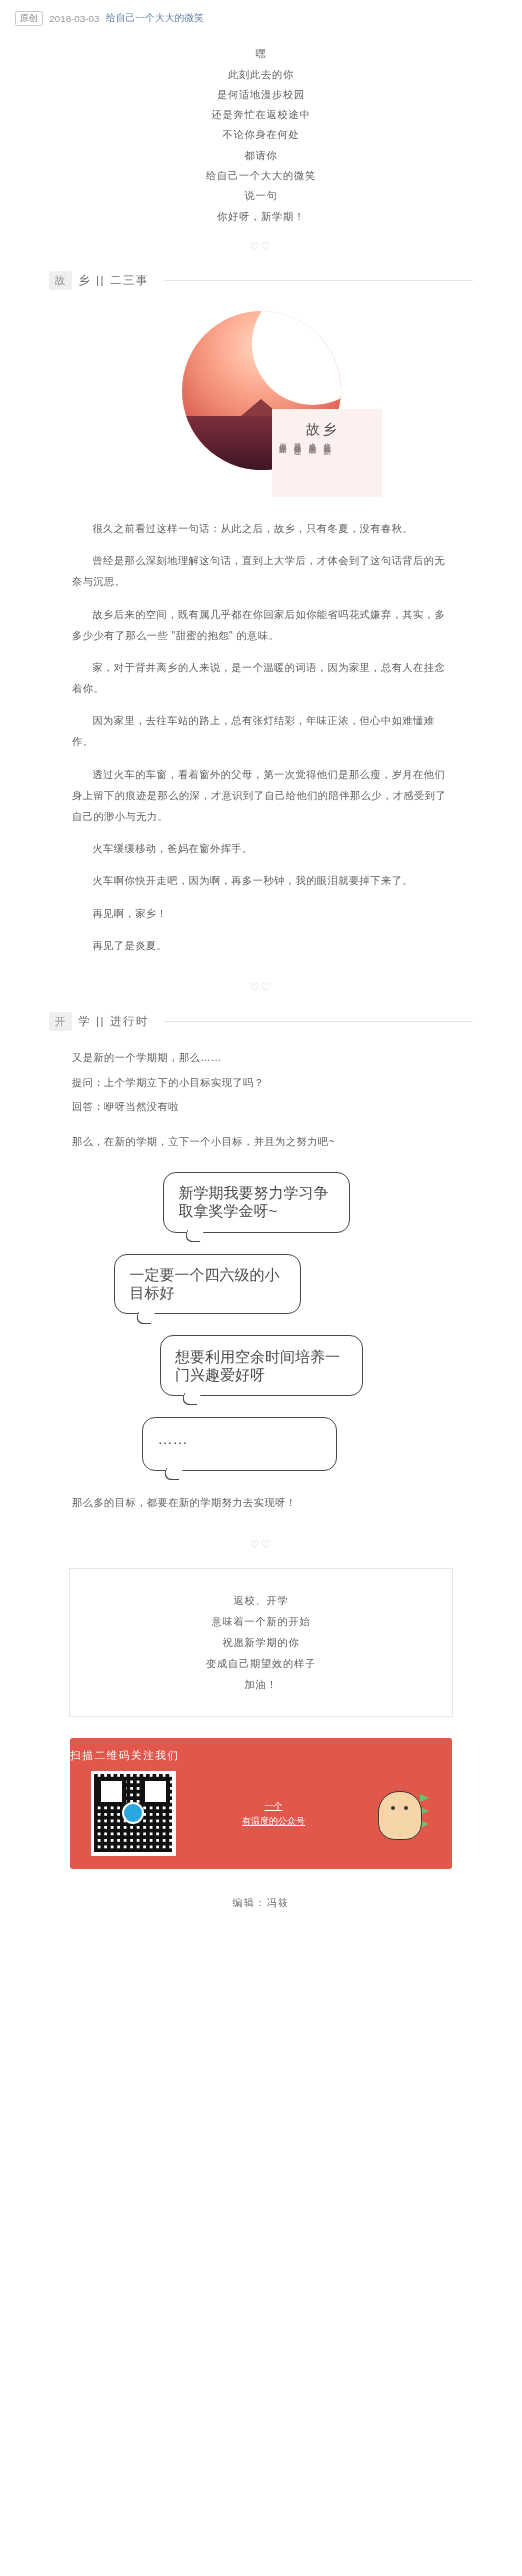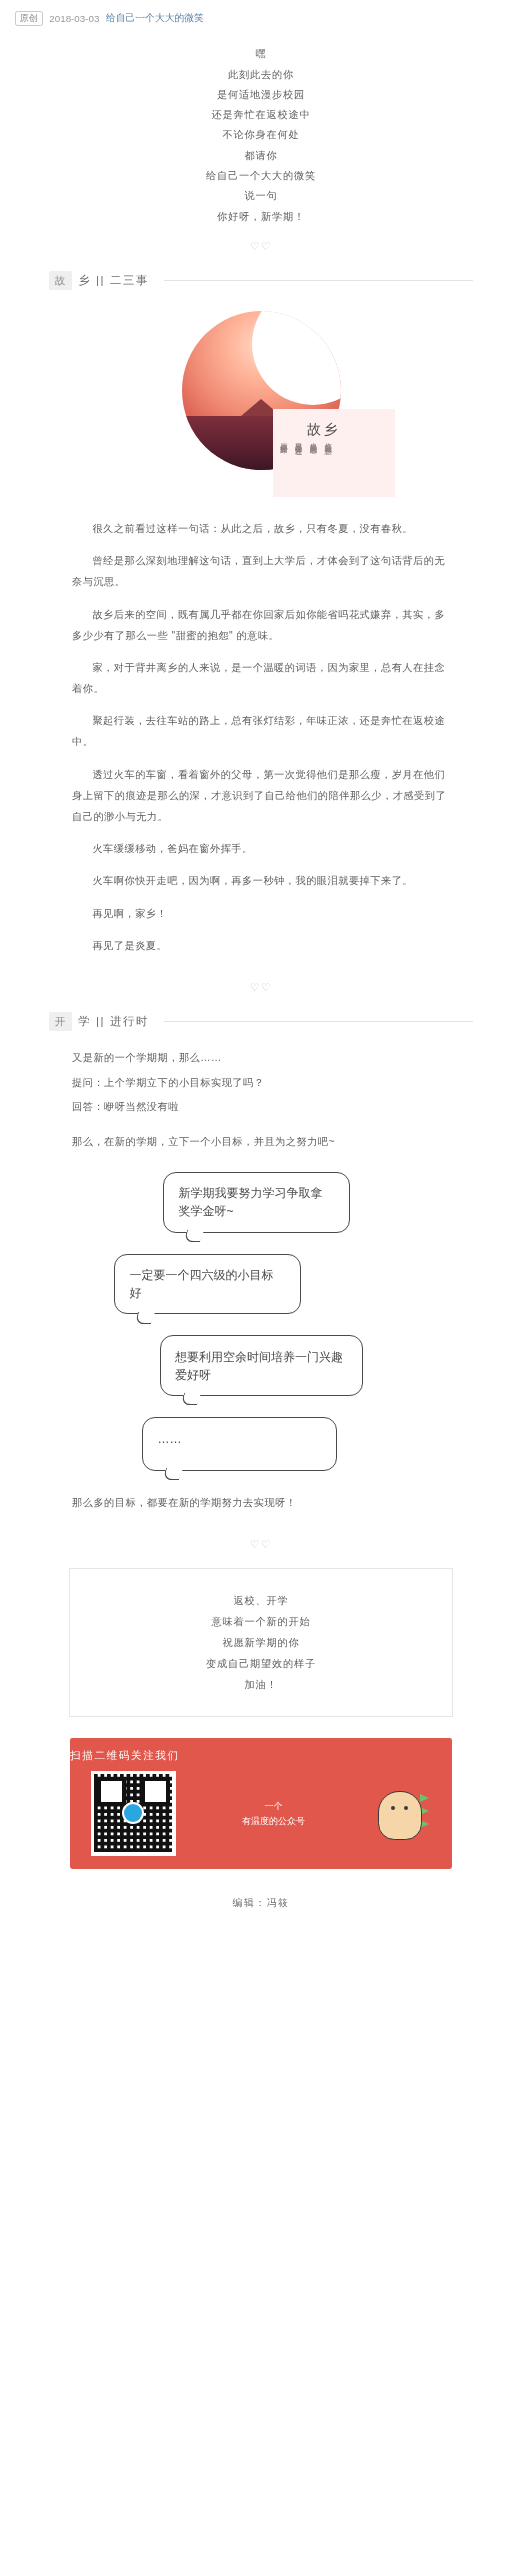--- a/index.html
+++ b/index.html
@@ -143,23 +143,23 @@
     bottom: 42px;
     left: 32%;
     width: 0; height: 0;
     border-left: 21px solid transparent;
     border-right: 21px solid transparent;
     border-bottom: 18px solid #993f45;
   }
 
   .art-caption {
     position: absolute;
-    right: 0;
+    right: 13px;
     top: 98px;
-    width: 122px;
+    width: 110px;
     height: 88px;
     background: #fdf0ef;
   }
   .art-caption .big {
     position: absolute;
     left: 34px;
     top: 11.4px;
     font-size: 14px;
     color: #4a4a4a;
     letter-spacing: 2.4px;
@@ -182,21 +182,21 @@
     letter-spacing: 0.8px;
   }
 
   
   .bubbles { padding: 8.1px 0 0 0; }
   .bubble {
     position: relative;
     border: 1.2px solid #4a4a4a;
     border-radius: 13px;
     padding: 11.4px 14.6px;
-    font-size: 12px;
+    font-size: 15px;
     line-height: 18px;
     color: #4a4a4a;
     box-sizing: border-box;
     margin: 0 auto 21px auto;
   }
   .bubble::after {
     content: "";
     position: absolute;
     left: 21px;
     bottom: -10.6px;
@@ -376,21 +376,21 @@
         <div class="vcol">愿你安好如昨</div>
       </div>
     </div>
   </div>
 
   <div class="body-wrap" style="padding-top:19.5px;">
     <p class="para">很久之前看过这样一句话：从此之后，故乡，只有冬夏，没有春秋。</p>
     <p class="para">曾经是那么深刻地理解这句话，直到上大学后，才体会到了这句话背后的无奈与沉思。</p>
     <p class="para">故乡后来的空间，既有属几乎都在你回家后如你能省吗花式嫌弃，其实，多多少少有了那么一些 "甜蜜的抱怨" 的意味。</p>
     <p class="para">家，对于背井离乡的人来说，是一个温暖的词语，因为家里，总有人在挂念着你。</p>
-    <p class="para">聚起行装，去往车站的路上，总有张灯结彩，年味正浓，还是奔忙在返校途中。</p>
+    <p class="para">因为家里，去往车站的路上，总有张灯结彩，年味正浓，但心中如难懂难作。</p>
     <p class="para">透过火车的车窗，看着窗外的父母，第一次觉得他们是那么瘦，岁月在他们身上留下的痕迹是那么的深，才意识到了自己给他们的陪伴那么少，才感受到了自己的渺小与无力。</p>
     <p class="para">火车缓缓移动，爸妈在窗外挥手。</p>
     <p class="para">火车啊你快开走吧，因为啊，再多一秒钟，我的眼泪就要掉下来了。</p>
     <p class="para">再见啊，家乡！</p>
     <p class="para">再见了是炎夏。</p>
   </div>
 
   <div class="heart-div">♡♡</div>
 
   <div class="section-title">
@@ -428,21 +428,21 @@
   </div>
 
   <div class="qr-card">
     <div class="qr-title">扫描二维码关注我们</div>
     <div class="qr-row">
       <div class="qr-box">
         <div class="qr-img">
           <div class="qr-center"></div>
         </div>
       </div>
-      <div class="qr-mid-text" style="white-space:pre-line;">一个
+      <div class="qr-mid-text" style="white-space:pre-line;text-decoration:underline;">一个
 有温度的公众号</div>
       <div class="mascot">
         <div class="spike" style="top:11.4px;"></div>
         <div class="spike" style="top:24.4px;"></div>
         <div class="spike" style="top:37px;"></div>
         <div class="body"></div>
         <div class="eye" style="left:19.5px;"></div>
         <div class="eye" style="left:33px;"></div>
       </div>
     </div>

